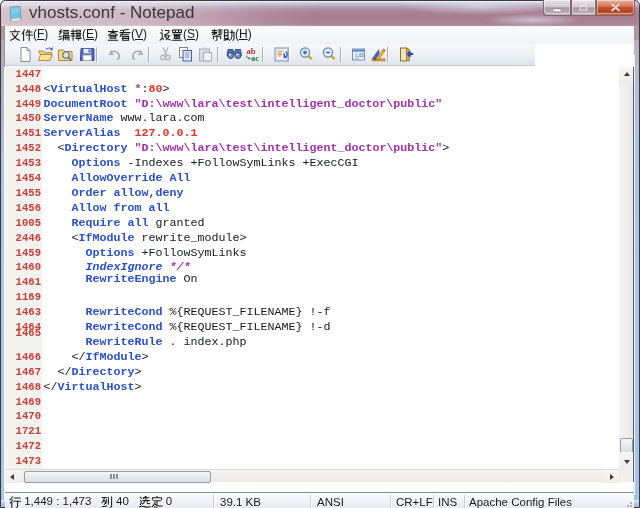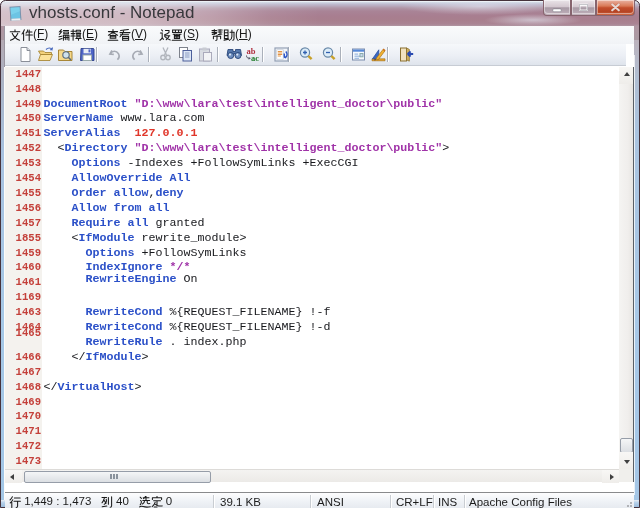--- a/index.html
+++ b/index.html
@@ -34,21 +34,21 @@
   #cap-max{left:28px;width:25px;background:linear-gradient(to bottom,#eae4e8 0%,#d4c8d0 45%,#a89aa5 52%,#c2b2bc 100%);}
   #cap-close{left:53px;width:39px;border-radius:0 0 4px 0;background:linear-gradient(to bottom,#e9b2a2 0%,#d97a58 40%,#c24d2c 52%,#b64424 78%,#cf6844 100%);}
   #cap-close .inner{border-radius:0 0 4px 0;}
   .glyph{position:absolute;left:0;top:0;width:100%;height:100%;}
   
   #client{left:5px;top:26px;width:629px;height:474px;background:#fff;}
   
   #menubar{left:0;top:0;width:629px;height:18px;background:linear-gradient(to bottom,#fafbfc,#f1f3f6);}
   .mi{position:absolute;top:3px;height:13px;font-size:12px;color:#1b1b1b;}
   
-  #toolbar{left:0;top:18px;width:621px;height:22px;background:linear-gradient(to bottom,#f6f8fb 0%,#eceff5 55%,#dfe4ec 100%);border-bottom:1px solid #c7ccd4;}
+  #toolbar{left:0;top:18px;width:530px;height:22px;background:linear-gradient(to bottom,#f6f8fb 0%,#eceff5 55%,#dfe4ec 100%);border-bottom:1px solid #c7ccd4;}
   .tsep{position:absolute;top:3px;width:1px;height:15px;background:#aab0ba;box-shadow:1px 0 0 #fff;}
   .ticon{position:absolute;top:2px;width:17px;height:17px;}
   
   #editor{left:0;top:41px;width:614px;height:402px;background:#fff;}
   #gutter{left:0;top:0;width:37px;height:402px;background:#f4f2ee;}
   .ln{position:absolute;right:1px;height:14.9px;font-family:"Liberation Mono",monospace;font-size:10.6px;font-weight:700;color:#c4403a;line-height:14.9px;}
   #code{left:38.6px;top:0;width:575px;height:402px;}
   .cl{position:absolute;left:0;height:14.9px;line-height:14.9px;font-family:"Liberation Mono",monospace;font-size:11.66px;font-weight:400;white-space:pre;color:#17181c;}
   .k{color:#2b50c8;font-weight:700;}  
   .s{color:#a033a8;font-weight:700;}  
@@ -249,58 +249,60 @@
           <div class="ln" style="top: -0.3px;">1447</div>
           <div class="ln" style="top: 14.6px;">1448</div>
           <div class="ln" style="top: 29.5px;">1449</div>
           <div class="ln" style="top: 44.4px;">1450</div>
           <div class="ln" style="top: 59.3px;">1451</div>
           <div class="ln" style="top: 74.2px;">1452</div>
           <div class="ln" style="top: 89.1px;">1453</div>
           <div class="ln" style="top: 104px;">1454</div>
           <div class="ln" style="top: 118.9px;">1455</div>
           <div class="ln" style="top: 133.8px;">1456</div>
-          <div class="ln" style="top: 148.7px;">1457</div>
-          <div class="ln" style="top: 163.6px;">1855</div>
+          <div class="ln" style="top: 148.7px;">1005</div>
+          <div class="ln" style="top: 163.6px;">2446</div>
           <div class="ln" style="top: 178.5px;">1459</div>
           <div class="ln" style="top: 193.4px;">1460</div>
           <div class="ln" style="top: 208.3px;">1461</div>
           <div class="ln" style="top: 223.2px;">1169</div>
           <div class="ln" style="top: 238.1px;">1463</div>
           <div class="ln" style="top: 253px;">1464</div>
           <div class="ln" style="top: 259px;">1465</div>
           <div class="ln" style="top: 282.8px;">1466</div>
           <div class="ln" style="top: 297.7px;">1467</div>
           <div class="ln" style="top: 312.6px;">1468</div>
           <div class="ln" style="top: 327.5px;">1469</div>
           <div class="ln" style="top: 342.4px;">1470</div>
-          <div class="ln" style="top: 357.3px;">1471</div>
+          <div class="ln" style="top: 357.3px;">1721</div>
           <div class="ln" style="top: 372.2px;">1472</div>
           <div class="ln" style="top: 387.1px;">1473</div>
         </div>
       <div id="code" class="abs">
           <div class="cl" style="top: -0.3px;"></div>
+          <div class="cl" style="top: 14.6px;">&lt;<span class="k">VirtualHost</span> <span class="o">*</span>:<span class="n">80</span>&gt;</div>
           <div class="cl" style="top: 29.5px;"><span class="k">DocumentRoot</span> <span class="s">"D:\www\lara\test\intelligent_doctor\public"</span></div>
           <div class="cl" style="top: 44.4px;"><span class="k">ServerName</span> www.lara.com</div>
           <div class="cl" style="top: 59.3px;"><span class="k">ServerAlias</span>  <span class="n">127.0.0.1</span></div>
           <div class="cl" style="top: 74.2px; text-align: right;">  &lt;<span class="k">Directory</span> <span class="s">"D:\www\lara\test\intelligent_doctor\public"</span>&gt;</div>
           <div class="cl" style="top: 89.1px;">    <span class="k">Options</span> -Indexes +FollowSymLinks +ExecCGI</div>
           <div class="cl" style="top: 104px;">    <span class="k">AllowOverride</span> <span class="k">All</span></div>
           <div class="cl" style="top: 118.9px;">    <span class="k">Order</span> <span class="k">allow</span>,<span class="k">deny</span></div>
           <div class="cl" style="top: 148.7px;">    <span class="k">Require</span> <span class="k">all</span> granted</div>
           <div class="cl" style="top: 133.8px;">    <span class="k">Allow</span> <span class="k">from</span> <span class="k">all</span></div>
           <div class="cl" style="top: 163.6px;">    &lt;<span class="k">IfModule</span> rewrite_module&gt;</div>
           <div class="cl" style="top: 178.5px;">      <span class="k">Options</span> +FollowSymLinks</div>
-          <div class="cl" style="top: 193.4px;">      <span class="k">IndexIgnore</span> <span class="o">*/*</span></div>
+          <div class="cl" style="top: 193.4px; font-style: italic;">      <span class="k">IndexIgnore</span> <span class="o">*/*</span></div>
           <div class="cl" style="top: 205px;">      <span class="k">RewriteEngine</span> On</div>
           <div class="cl" style="top: 223.2px;"></div>
           <div class="cl" style="top: 238.1px;">      <span class="k">RewriteCond</span> %{REQUEST_FILENAME} !-f</div>
           <div class="cl" style="top: 253px;">      <span class="k">RewriteCond</span> %{REQUEST_FILENAME} !-d</div>
           <div class="cl" style="top: 267.9px;">      <span class="k">RewriteRule</span> . index.php</div>
           <div class="cl" style="top: 282.8px;">    &lt;/<span class="k">IfModule</span>&gt;</div>
+          <div class="cl" style="top: 297.7px;">  &lt;/<span class="k">Directory</span>&gt;</div>
           <div class="cl" style="top: 312.6px;">&lt;/<span class="k">VirtualHost</span>&gt;</div>
           <div class="cl" style="top: 327.5px;"></div>
           <div class="cl" style="top: 342.4px;"></div>
           <div class="cl" style="top: 357.3px;"></div>
           <div class="cl" style="top: 372.2px;"></div>
           <div class="cl" style="top: 387.1px;"></div>
         </div>
     </div>
     <div id="vsb" class="abs">
         <div class="sbtn" style="left:0px;top:0;width:15px;height:17px"></div>

